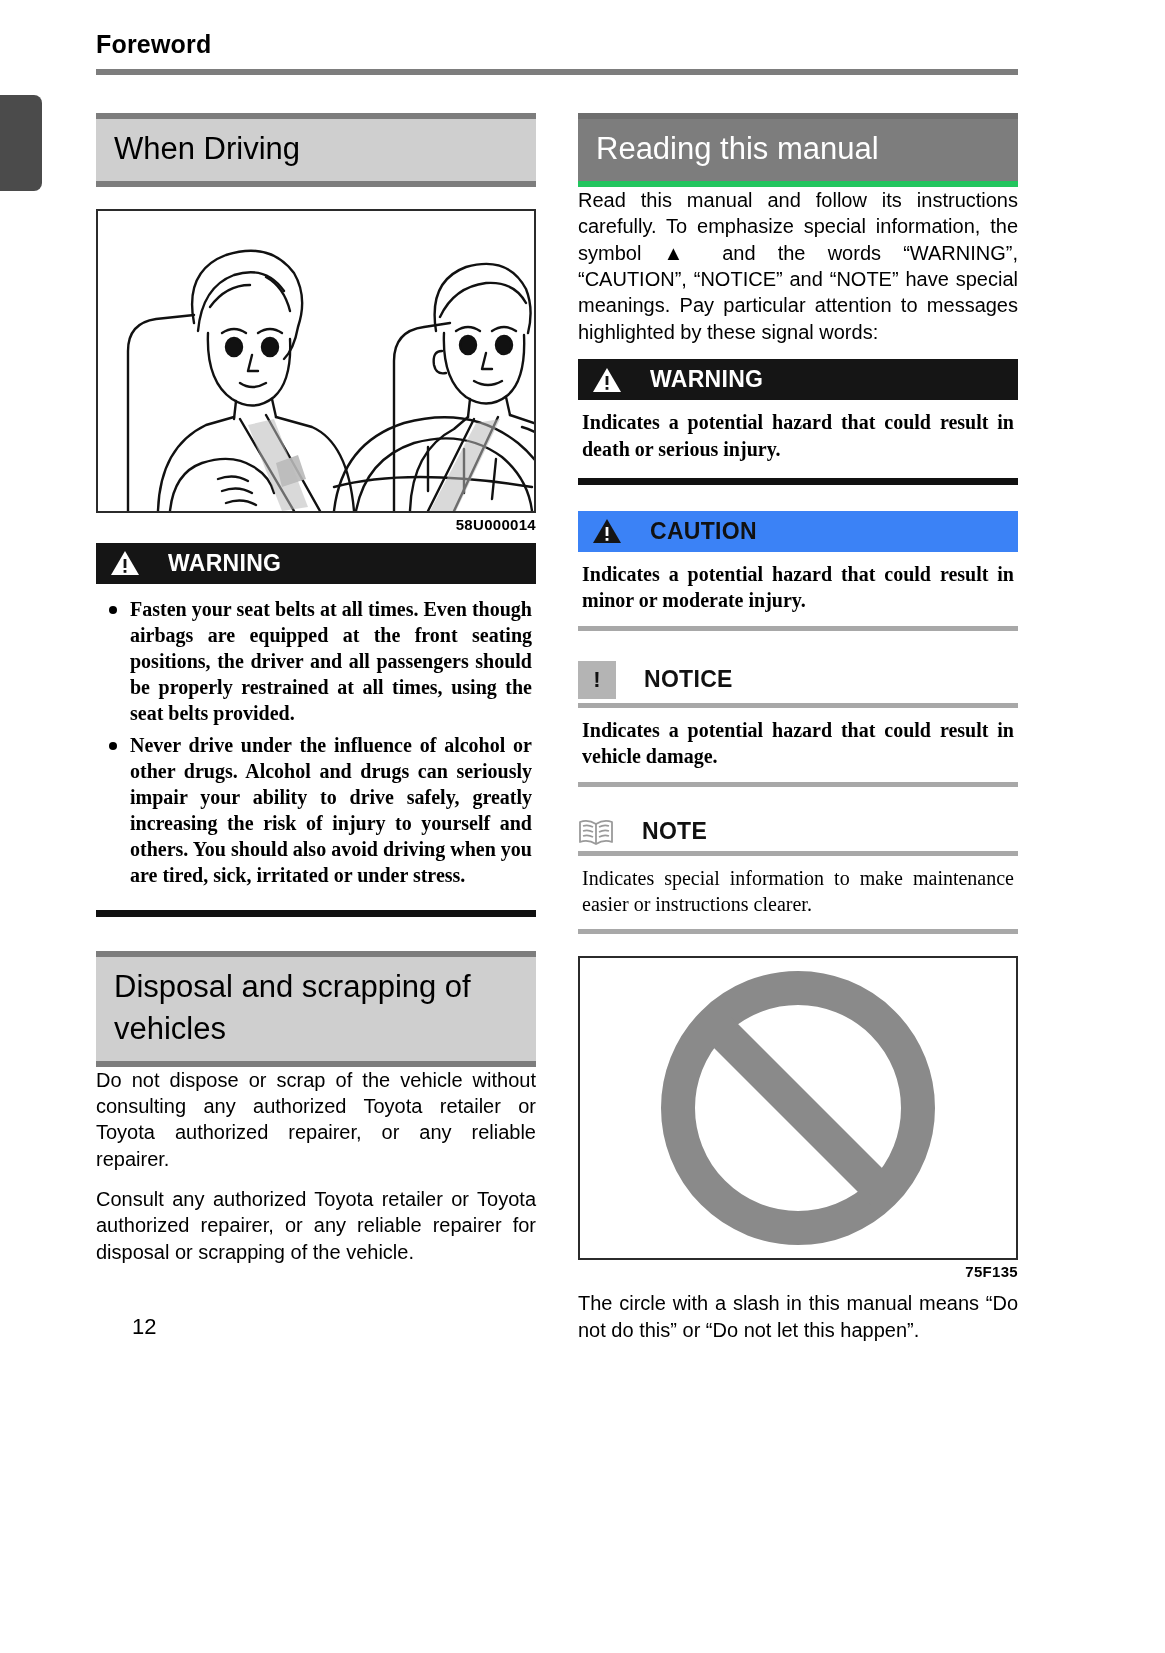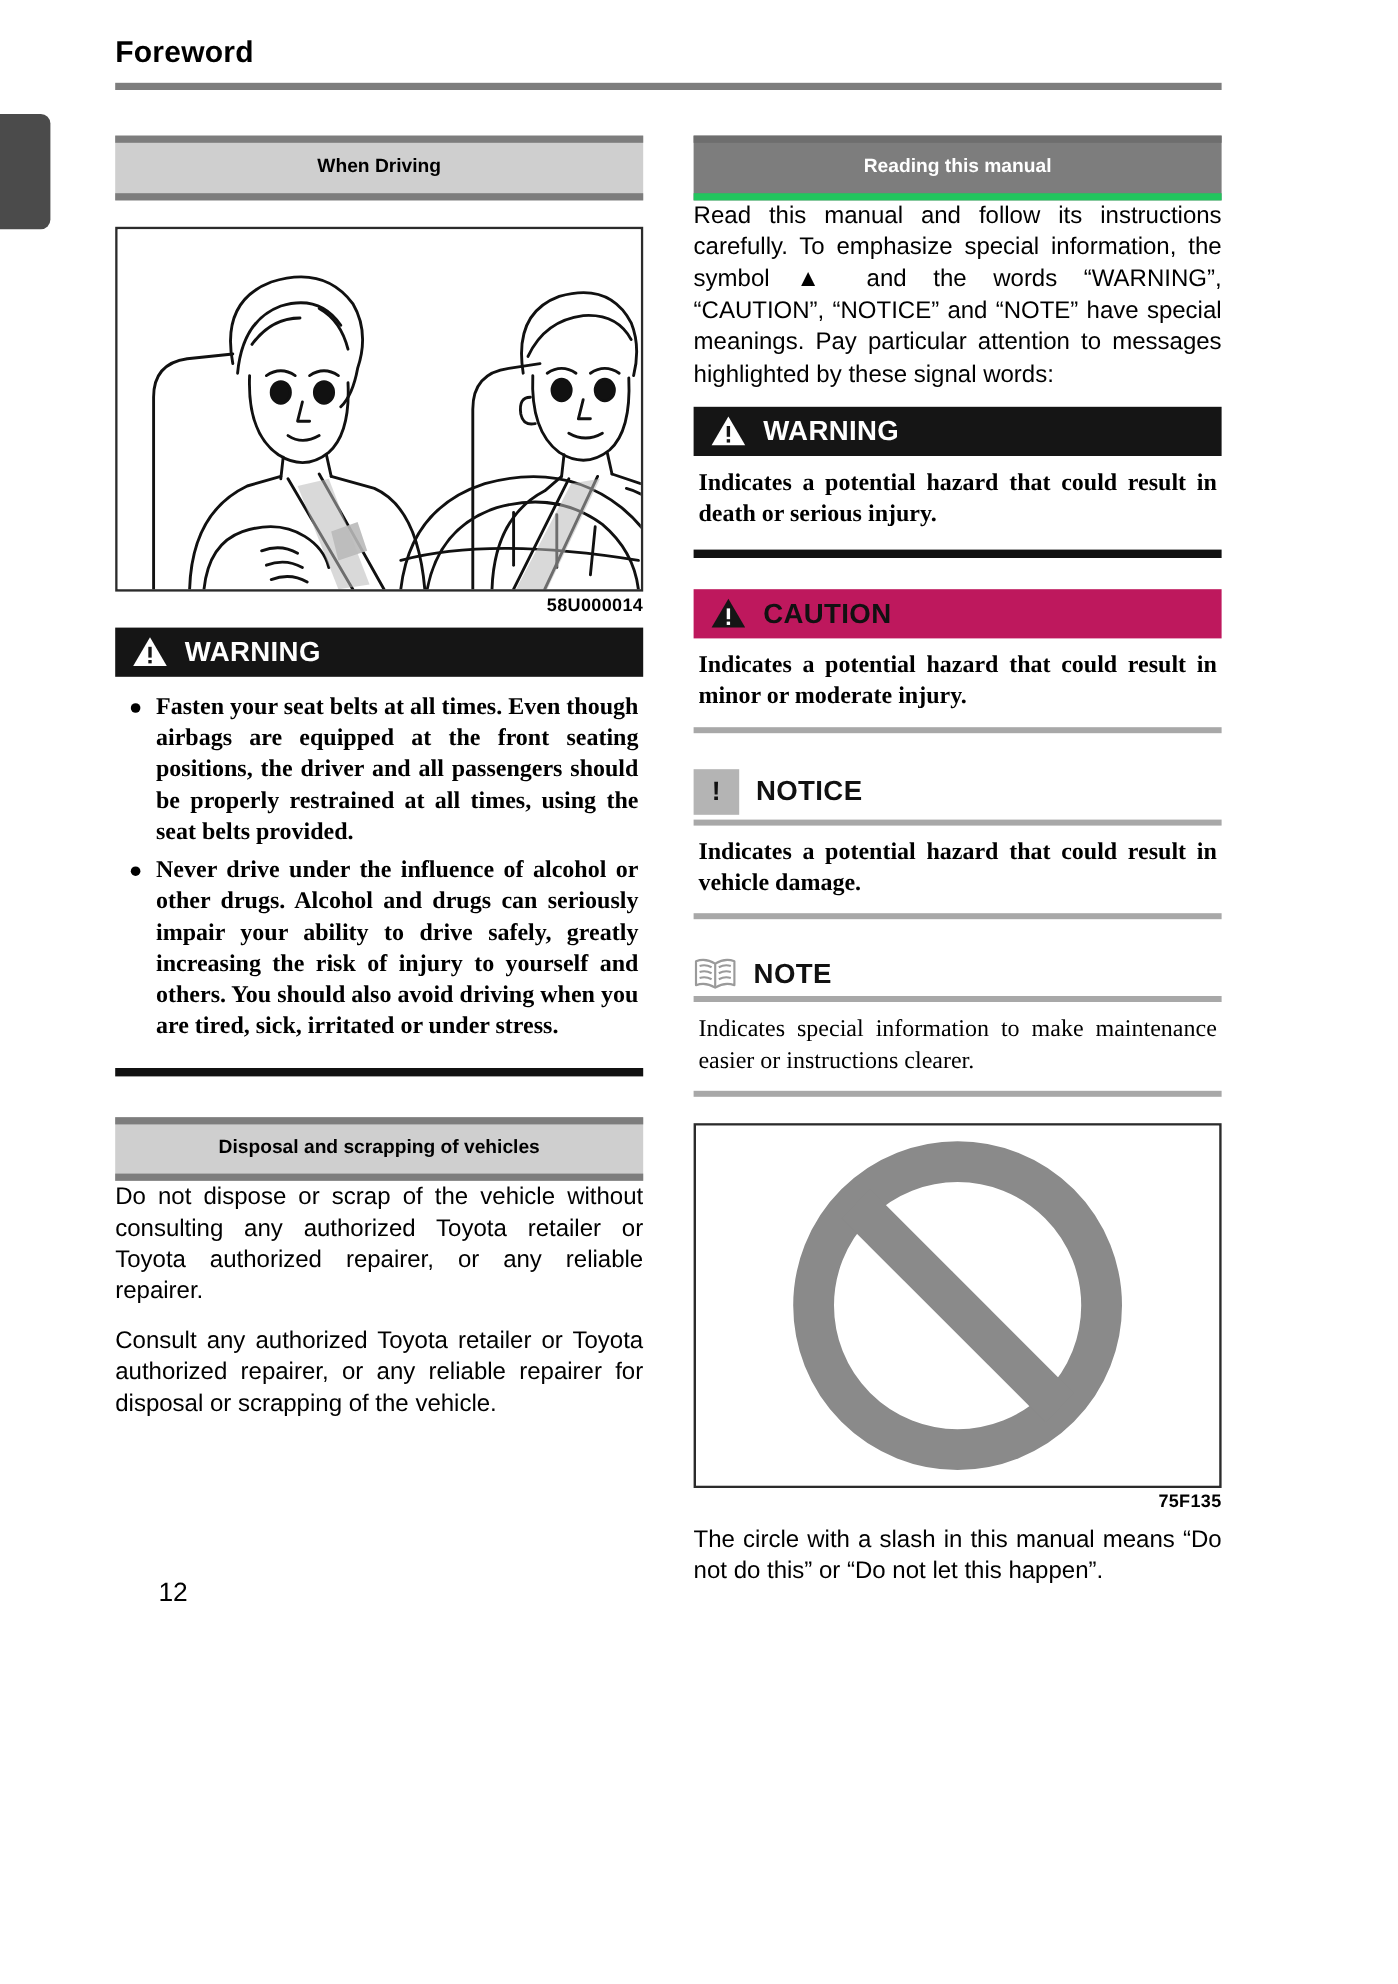--- a/index.html
+++ b/index.html
@@ -39,21 +39,21 @@
     display:flex; gap:42px; margin-top:38px;
   }
   .col{ width:440px; }
 
   
   .sec-bar{
     border-top:6px solid #7d7d7d;
     border-bottom:6px solid #7d7d7d;
     background:#cfcfcf;
     padding:9px 18px 11px 18px;
-    font-size:16px; font-weight:bold; line-height:1.35;text-align:center;
+    font-size:31px; font-weight:normal; line-height:1.35;
   }
   .sec-bar.dark{
     background:#7d7d7d; color:#ffffff;
     border-top:6px solid #6e6e6e;
     border-bottom:6px solid #22c55e;
   }
 
   
   .fig{
     border:2px solid #2b2b2b;
@@ -62,27 +62,27 @@
     position:relative;
   }
   .fig svg{ display:block; width:100%; height:auto; }
   .fig-cap{
     text-align:right; font-size:15px; font-weight:bold;
     margin-top:3px; letter-spacing:.3px;
   }
 
   
   .alert-head{
-    display:flex; align-items:center; gap:14px;
+    display:flex; align-items:center; gap:28px;
     padding:7px 14px;
     font-size:23px; font-weight:bold;
     letter-spacing:.3px;
   }
   .alert-head.warn{ background:#151515; color:#fff; }
-  .alert-head.caution{ background:#be185d; color:#111; }
+  .alert-head.caution{ background:#3b82f6; color:#111; }
   .alert-head.notice{
     background:transparent; color:#111; padding:4px 0 4px 0;
     border-bottom:5px solid #a8a8a8;
   }
   .alert-head.note{
     background:transparent; color:#111; padding:4px 0 4px 0;
     border-bottom:5px solid #a8a8a8;
   }
   .notice-chip{
     width:38px; height:38px; background:#b4b4b4;

